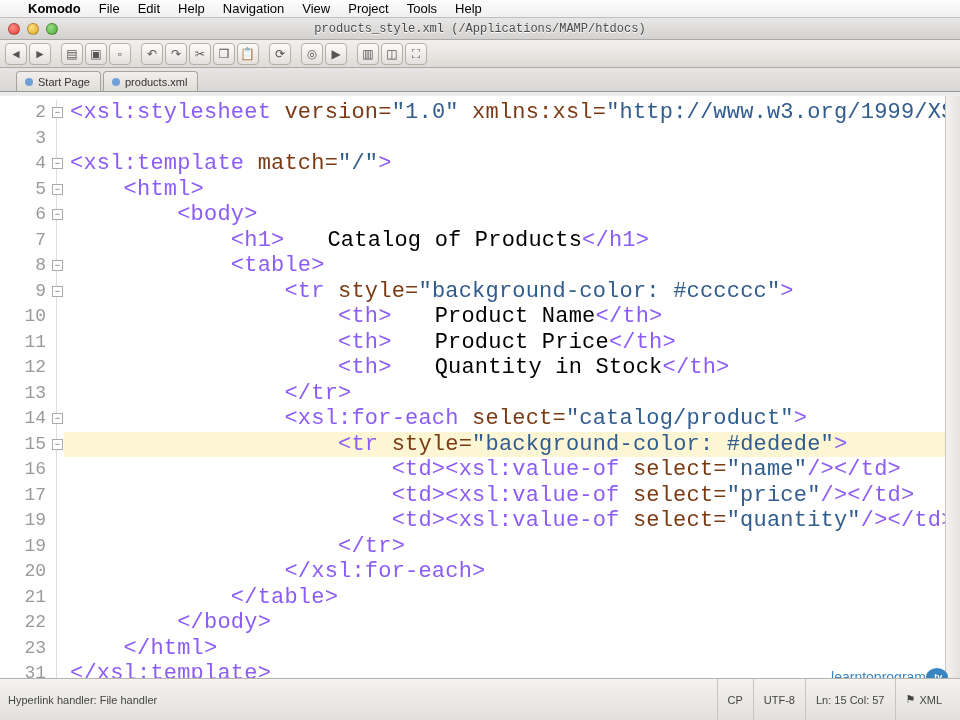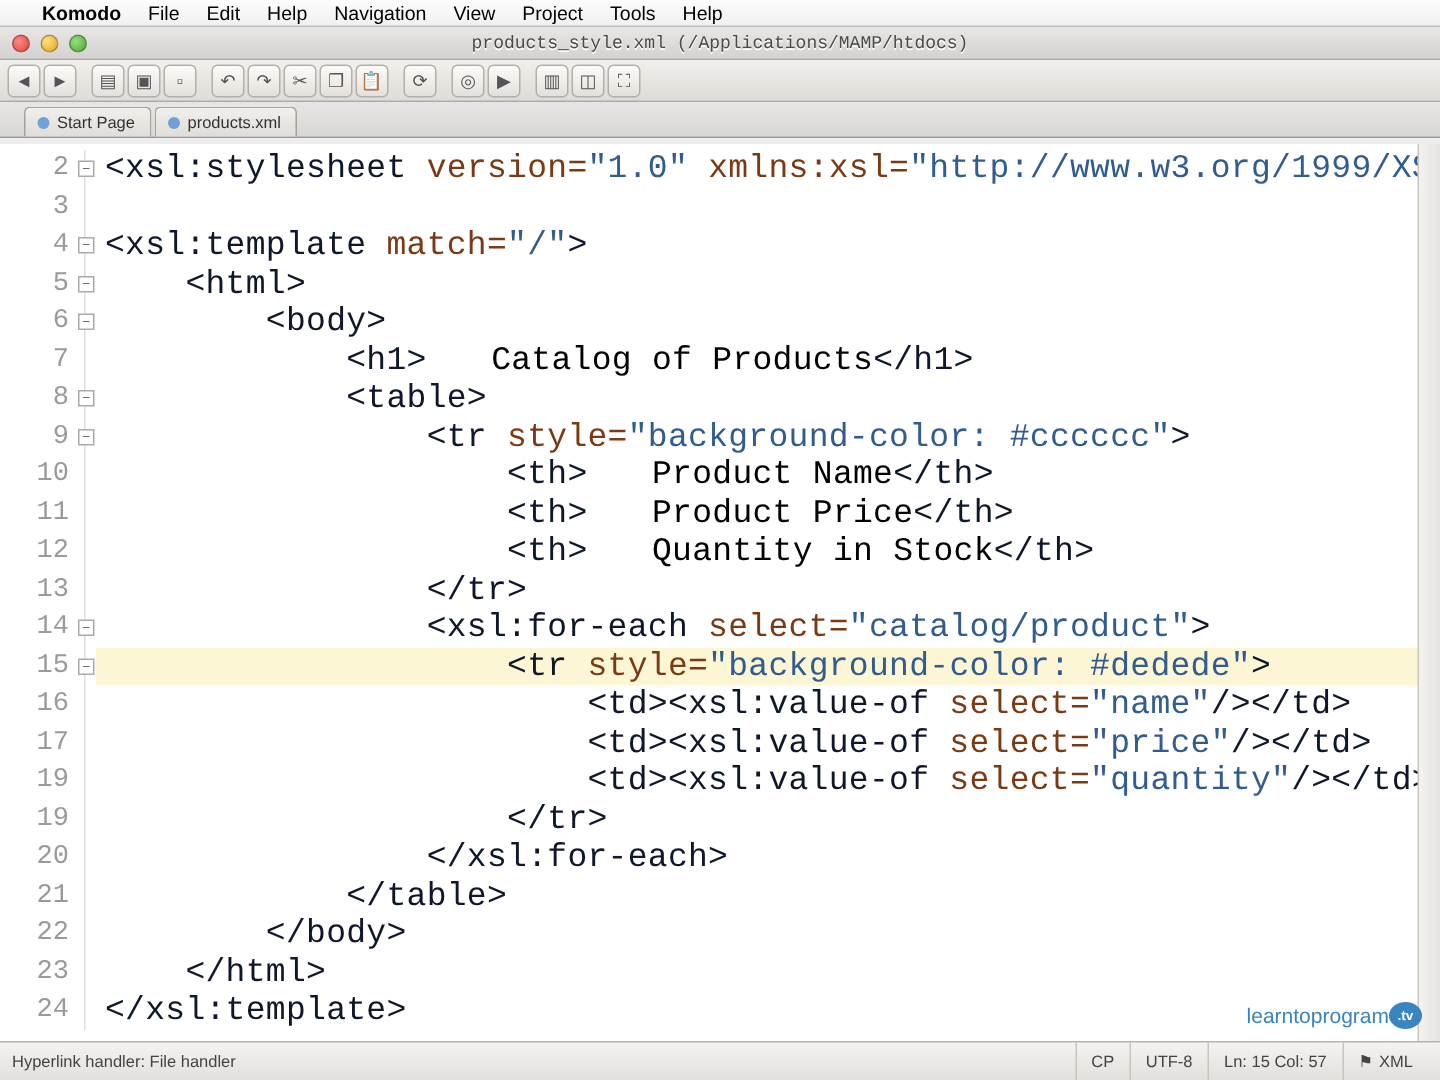--- a/index.html
+++ b/index.html
@@ -25,26 +25,26 @@
 .editor-wrap { position:absolute; top:96px; bottom:26px; left:0; right:0; display:flex; background:#fff; }
 .gutter { width:50px; background:#fff; border-right:none; text-align:right; padding-top:4px; }
 .gutter .ln { height:25.5px; line-height:25.5px; padding-right:4px; color:#9a9a9a; font-family:"Courier New",monospace; font-size:18px; }
 .foldcol { width:14px; padding-top:4px; }
 .foldcol .fc { height:25.5px; display:flex; align-items:center; justify-content:center; color:#888; font-size:10px; position:relative; }
 .foldcol .fc::before { content:""; position:absolute; left:6px; top:0; bottom:0; border-left:1px solid #ddd; }
 .foldcol .fc.box::after { content:"−"; position:absolute; width:9px; height:9px; line-height:8px; font-size:9px; text-align:center; border:1px solid #aaa; background:#fff; color:#666; left:2px; }
 .code { flex:1; padding-top:4px; font-family:"Courier New",monospace; font-size:22px; line-height:25.5px; color:#000; overflow:hidden; white-space:pre; letter-spacing:0.2px; }
 .code .row { height:25.5px; padding-left:6px; }
 .code .row.hl { background:#fdf6d5; }
-.t-tag { color:#0f172a; }
+.t-tag { color:#8b5cf6; }
 .t-attr{ color:#7a3a14; }
 .t-str { color:#315c8e; }
 .t-txt { color:#000;margin-left:43px; }
 .scroll-right { position:absolute; right:0; top:96px; bottom:26px; width:15px; background:linear-gradient(to right,#f4f2f0,#e5e3e0); border-left:1px solid #c9c6c2; }
-.statusbar { position:absolute; bottom:0; left:0; right:0; height:26px; background:linear-gradient(#f5f3f1,#e2e0dc); border-top:1px solid #b7b3ad; display:flex; align-items:center; padding:0 8px; font-size:11px; color:#444; }
+.statusbar { position:absolute; bottom:0; left:0; right:0; height:42px; background:linear-gradient(#f5f3f1,#e2e0dc); border-top:1px solid #b7b3ad; display:flex; align-items:center; padding:0 8px; font-size:11px; color:#444; }
 .statusbar .grow { flex:1; }
 .statusbar .cell { padding:0 10px; border-left:1px solid #c8c4be; height:100%; display:flex; align-items:center; gap:4px; }
 .logo { position:absolute; right:12px; bottom:34px; font-size:14px; color:#3a84c0; font-family:Arial,sans-serif; display:flex; align-items:center; gap:0;text-align:right; }
 .logo .tv { width:22px; height:18px; border-radius:50%; background:#3a84c0; color:#fff; font-size:9px; display:flex; align-items:center; justify-content:center; font-weight:bold; }
 </style>
 </head>
 <body>
 
 <div class="menubar">
   <span class="apple"></span>
@@ -120,21 +120,21 @@
       <div class="ln">14</div>
       <div class="ln">15</div>
       <div class="ln">16</div>
       <div class="ln">17</div>
       <div class="ln">19</div>
       <div class="ln">19</div>
       <div class="ln">20</div>
       <div class="ln">21</div>
       <div class="ln">22</div>
       <div class="ln">23</div>
-      <div class="ln">24</div>
+      <div class="ln">31</div>
     </div>
   <div class="foldcol" id="foldcol">
       <div class="fc box"></div>
       <div class="fc"></div>
       <div class="fc box"></div>
       <div class="fc box"></div>
       <div class="fc box"></div>
       <div class="fc"></div>
       <div class="fc box"></div>
       <div class="fc box"></div>

